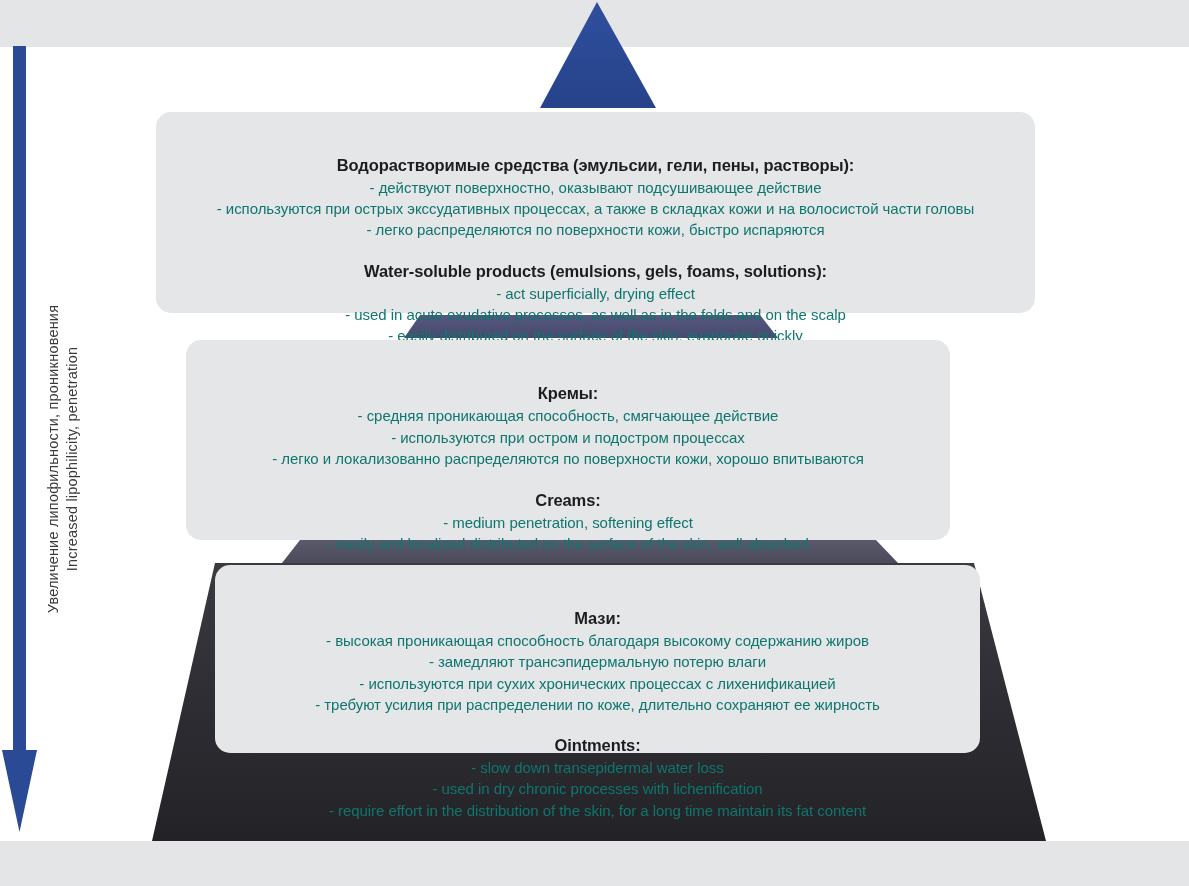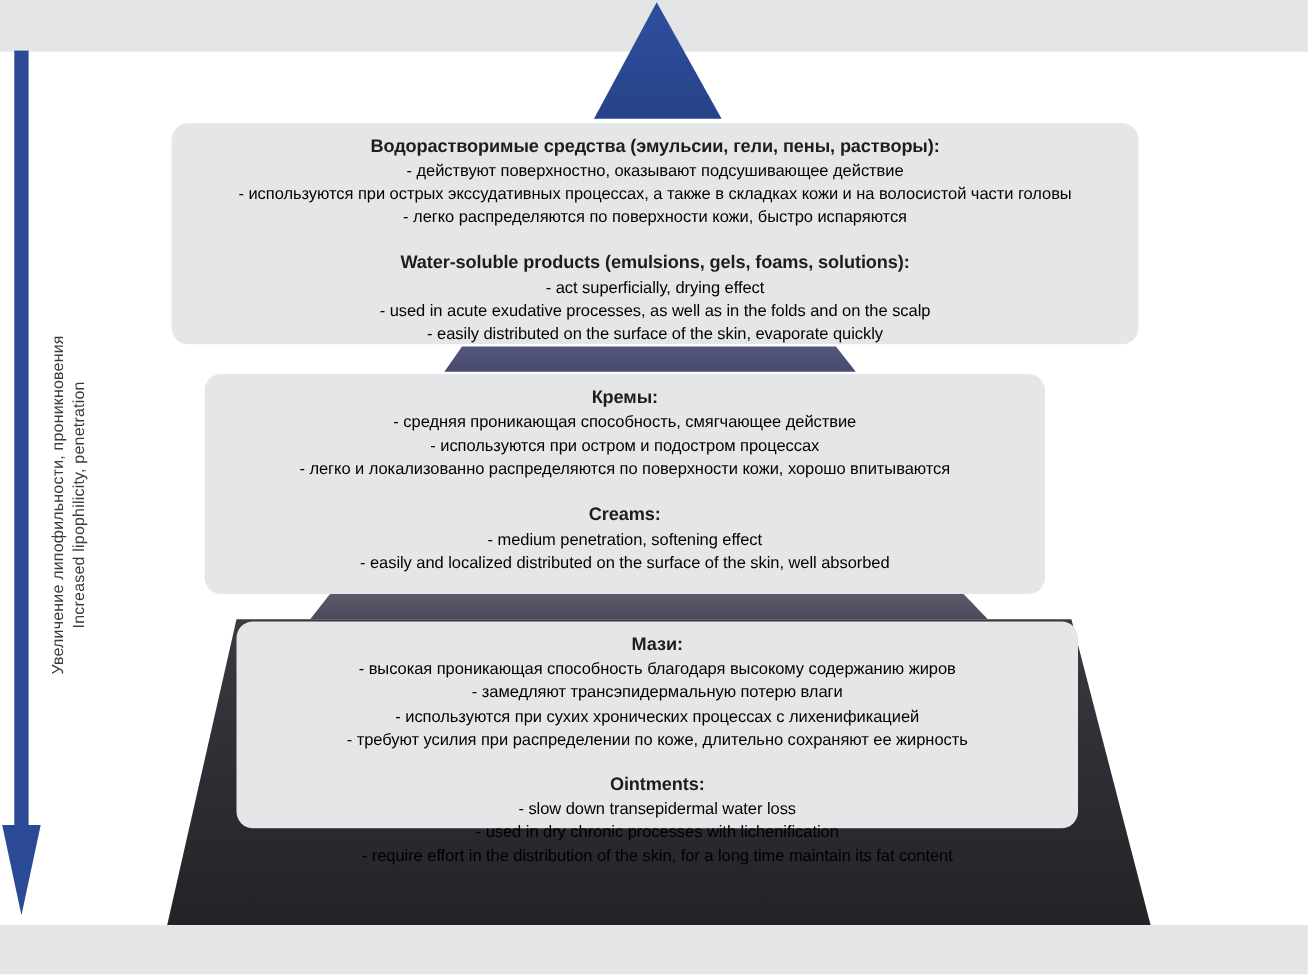--- a/index.html
+++ b/index.html
@@ -78,24 +78,24 @@
   .card-title {
     font-weight: bold;
     font-size: 16.5px;
     line-height: 23px;
     color: #1d1d1f;
     letter-spacing: -0.1px;
   }
   .card-line {
     font-size: 15px;
     line-height: 21px;
-    color: #000000;
+    color: #0f766e;
     letter-spacing: -0.05px;
   }
-  .block-ru { margin-bottom: 2px; }
+  .block-ru { margin-bottom: 2px; margin-top: 32px; }
   .block-en { margin-top: 19px; }
 
   #card-water .card-title  { font-size: 16.5px; }
   #card-water .card-line   { font-size: 15px; line-height: 21.2px; }
   #card-creams .card-line  { font-size: 15px; line-height: 21.5px; }
   #card-ointment .card-line{ font-size: 15px; line-height: 21.3px; }
 </style>
 </head>
 <body>
 

